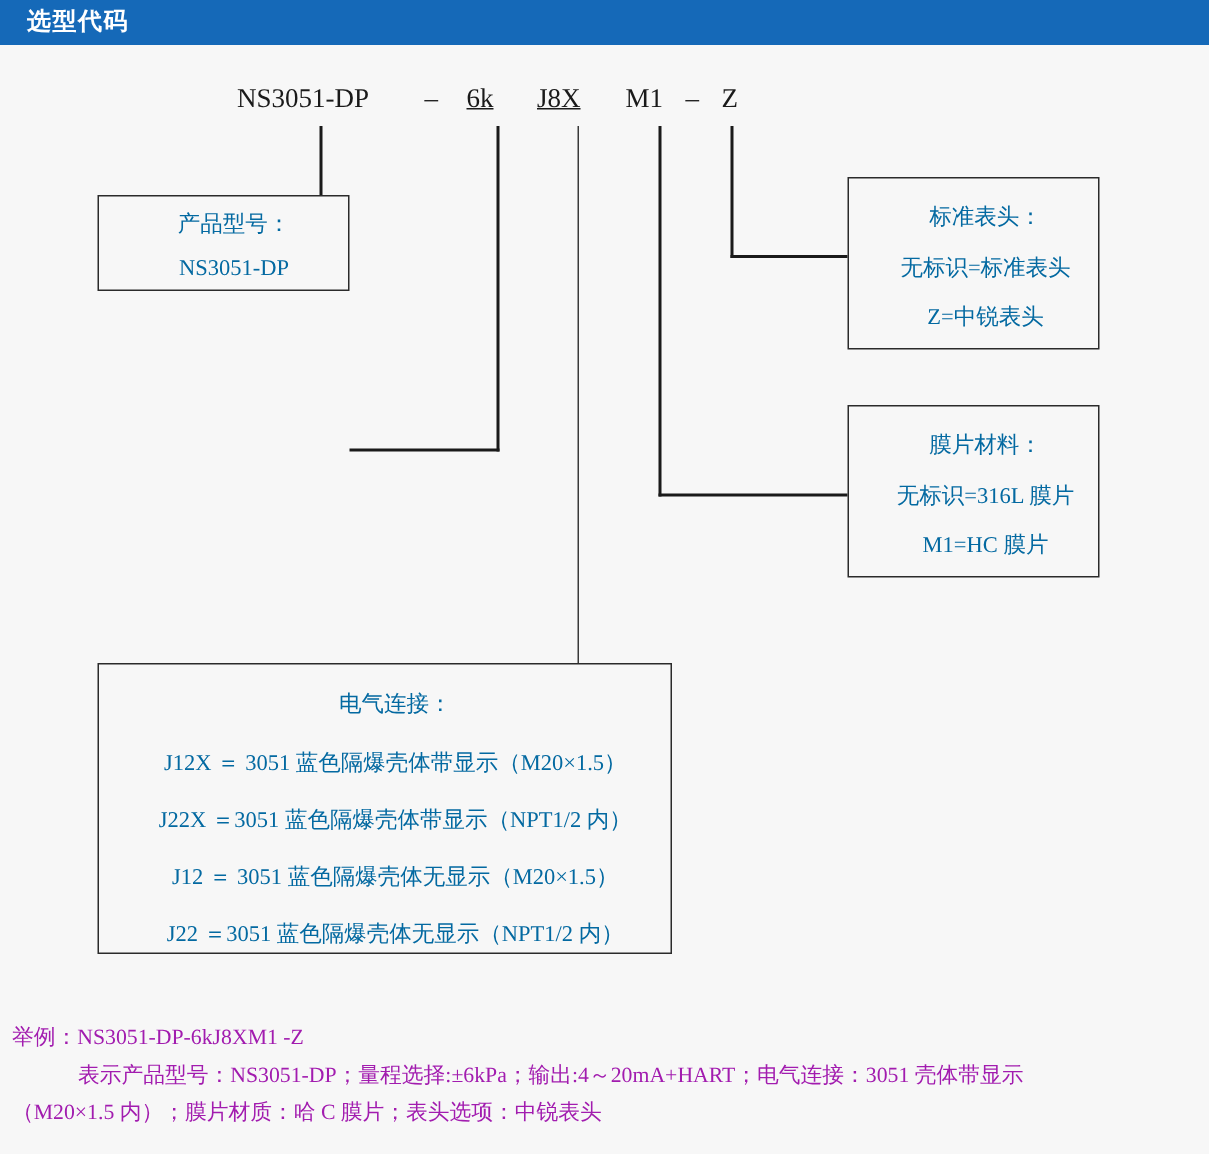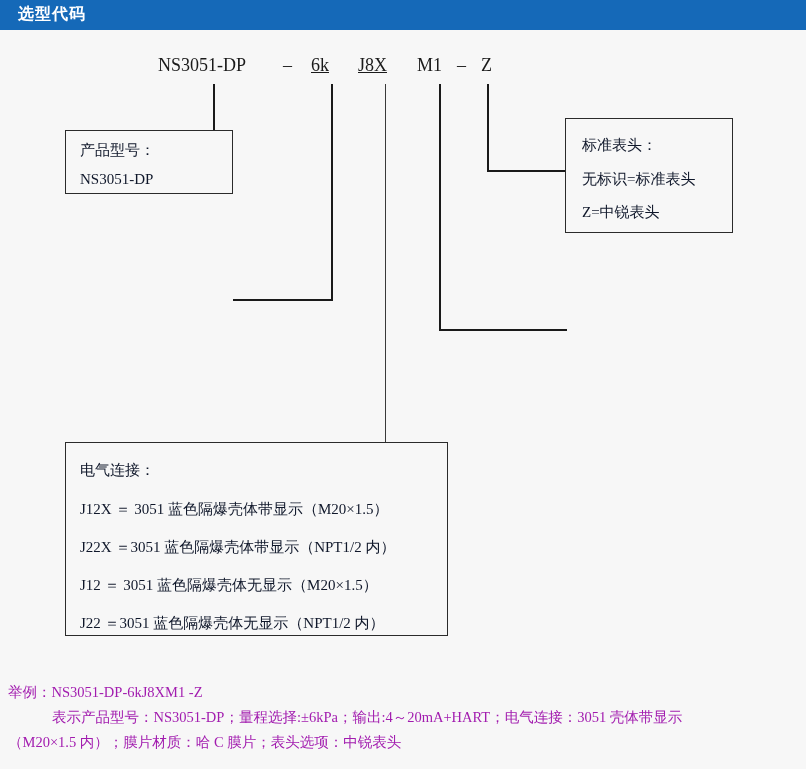--- a/index.html
+++ b/index.html
@@ -58,21 +58,22 @@
     background: #f7f7f7;
     box-sizing: border-box;
   }
   .box-inner {
     padding: 10px 0 0 12px;
   }
   .box-line {
     font-size: 14.5px;
     line-height: 25px;
     white-space: nowrap;
-    color: #0f172a;
+    color: #0369a1;
+    text-align: center;
   }
   .box-line.title {
     margin-bottom: 1px;
   }
   .box-elec .box-line {
     line-height: 38px;
     font-size: 15px;
   }
   .box-elec .box-inner {
     padding: 8px 0 0 14px;
@@ -166,20 +167,27 @@
   </div>
 
   <div class="box box-right" style="left:565px; top:118px; width:168px; height:115px;">
     <div class="box-inner">
       <div class="box-line title">标准表头：</div>
       <div class="box-line">无标识=标准表头</div>
       <div class="box-line">Z=中锐表头</div>
     </div>
   </div>
 
+  <div class="box box-right" style="left:565px; top:270px; width:168px; height:115px;">
+    <div class="box-inner">
+      <div class="box-line title">膜片材料：</div>
+      <div class="box-line">无标识=316L 膜片</div>
+      <div class="box-line">M1=HC 膜片</div>
+    </div>
+  </div>
 
   <div class="footer">
     <div class="footer-line">举例：NS3051-DP-6kJ8XM1 -Z</div>
     <div class="footer-line indent">表示产品型号：NS3051-DP；量程选择:±6kPa；输出:4～20mA+HART；电气连接：3051 壳体带显示</div>
     <div class="footer-line">（M20×1.5 内）；膜片材质：哈 C 膜片；表头选项：中锐表头</div>
   </div>
 
 </div>
 
 </body></html>

